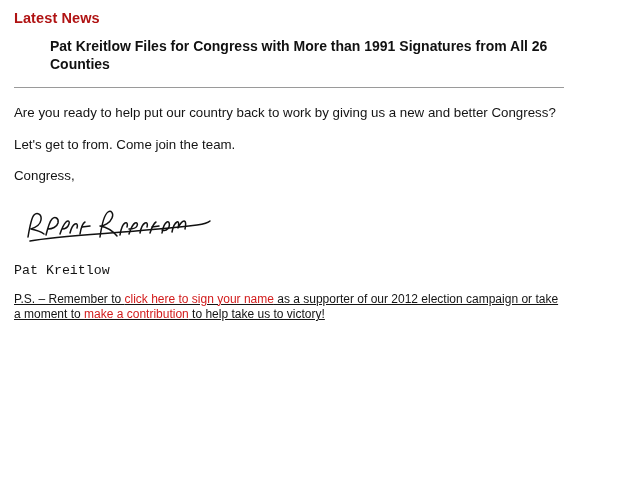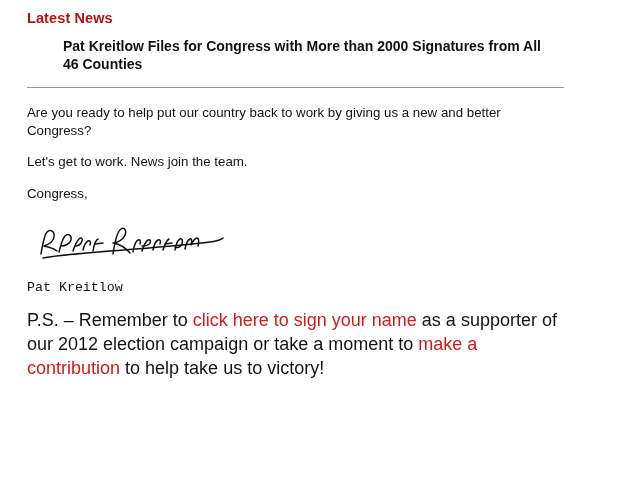--- a/index.html
+++ b/index.html
@@ -12,21 +12,21 @@
     background: #ffffff;
     font-family: "Liberation Sans", sans-serif;
     color: #1a1a1a;
     overflow: hidden;
   }
   .page {
     position: relative;
     width: 578px;
     height: 494px;
     box-sizing: border-box;
-    padding: 8px 12px 0 25px;
+    padding: 8px 12px 0 12px;
   }
   .latest-news {
     color: #b01313;
     font-weight: bold;
     font-size: 14.5px;
     letter-spacing: 0.1px;
     margin: 2px 0 12px 2px;
   }
   .headline {
     font-weight: bold;
@@ -57,45 +57,46 @@
   .signature-svg {
     display: block;
   }
   .sign-name {
     font-size: 13.3px;
     margin: 0 2px 14px 2px;
     color: #141414;
     font-family: Liberation Mono, monospace;
   }
   .ps {
-    font-size: 18px;
+    font-size: 12px;
     line-height: 1.32;
     margin: 0 2px;
     color: #141414;
+    text-decoration: underline;
   }
   .link-red {
     color: #d21b1b;
     text-decoration: none;
     cursor: pointer;
   }
 </style>
 </head>
 <body>
 
 <div class="page">
 
   <div class="latest-news">Latest News</div>
 
-  <div class="headline">Pat Kreitlow Files for Congress with More than 2000 Signatures from All 46 Counties</div>
+  <div class="headline">Pat Kreitlow Files for Congress with More than 1991 Signatures from All 26 Counties</div>
 
   <hr class="divider">
 
   <div class="body-copy">
     <p>Are you ready to help put our country back to work by giving us a new and better Congress?</p>
-    <p>Let's get to work. News join the team.</p>
+    <p>Let's get to from. Come join the team.</p>
     <p>Congress,</p>
   </div>
 
   <div class="signature-block">
     <svg class="signature-svg" width="200" height="48" viewBox="0 0 200 48">
       <g fill="none" stroke="#111111" stroke-width="1.5" stroke-linecap="round" stroke-linejoin="round">
         <path d="M6 34 C8 22, 10 14, 12 12 C15 9, 20 11, 19 17 C18 23, 12 25, 9 26 C14 27, 18 28, 22 31"></path>
         <path d="M24 32 C26 24, 28 18, 30 16 C33 13, 37 15, 36 20 C35 24, 30 26, 26 26"></path>
         <path d="M38 31 C40 25, 42 21, 44 19 C46 17, 48 18, 47 21 C46 24, 43 26, 40 26"></path>
         <path d="M48 30 C49 26, 51 22, 53 21 C55 20, 56 22, 55 25"></path>

